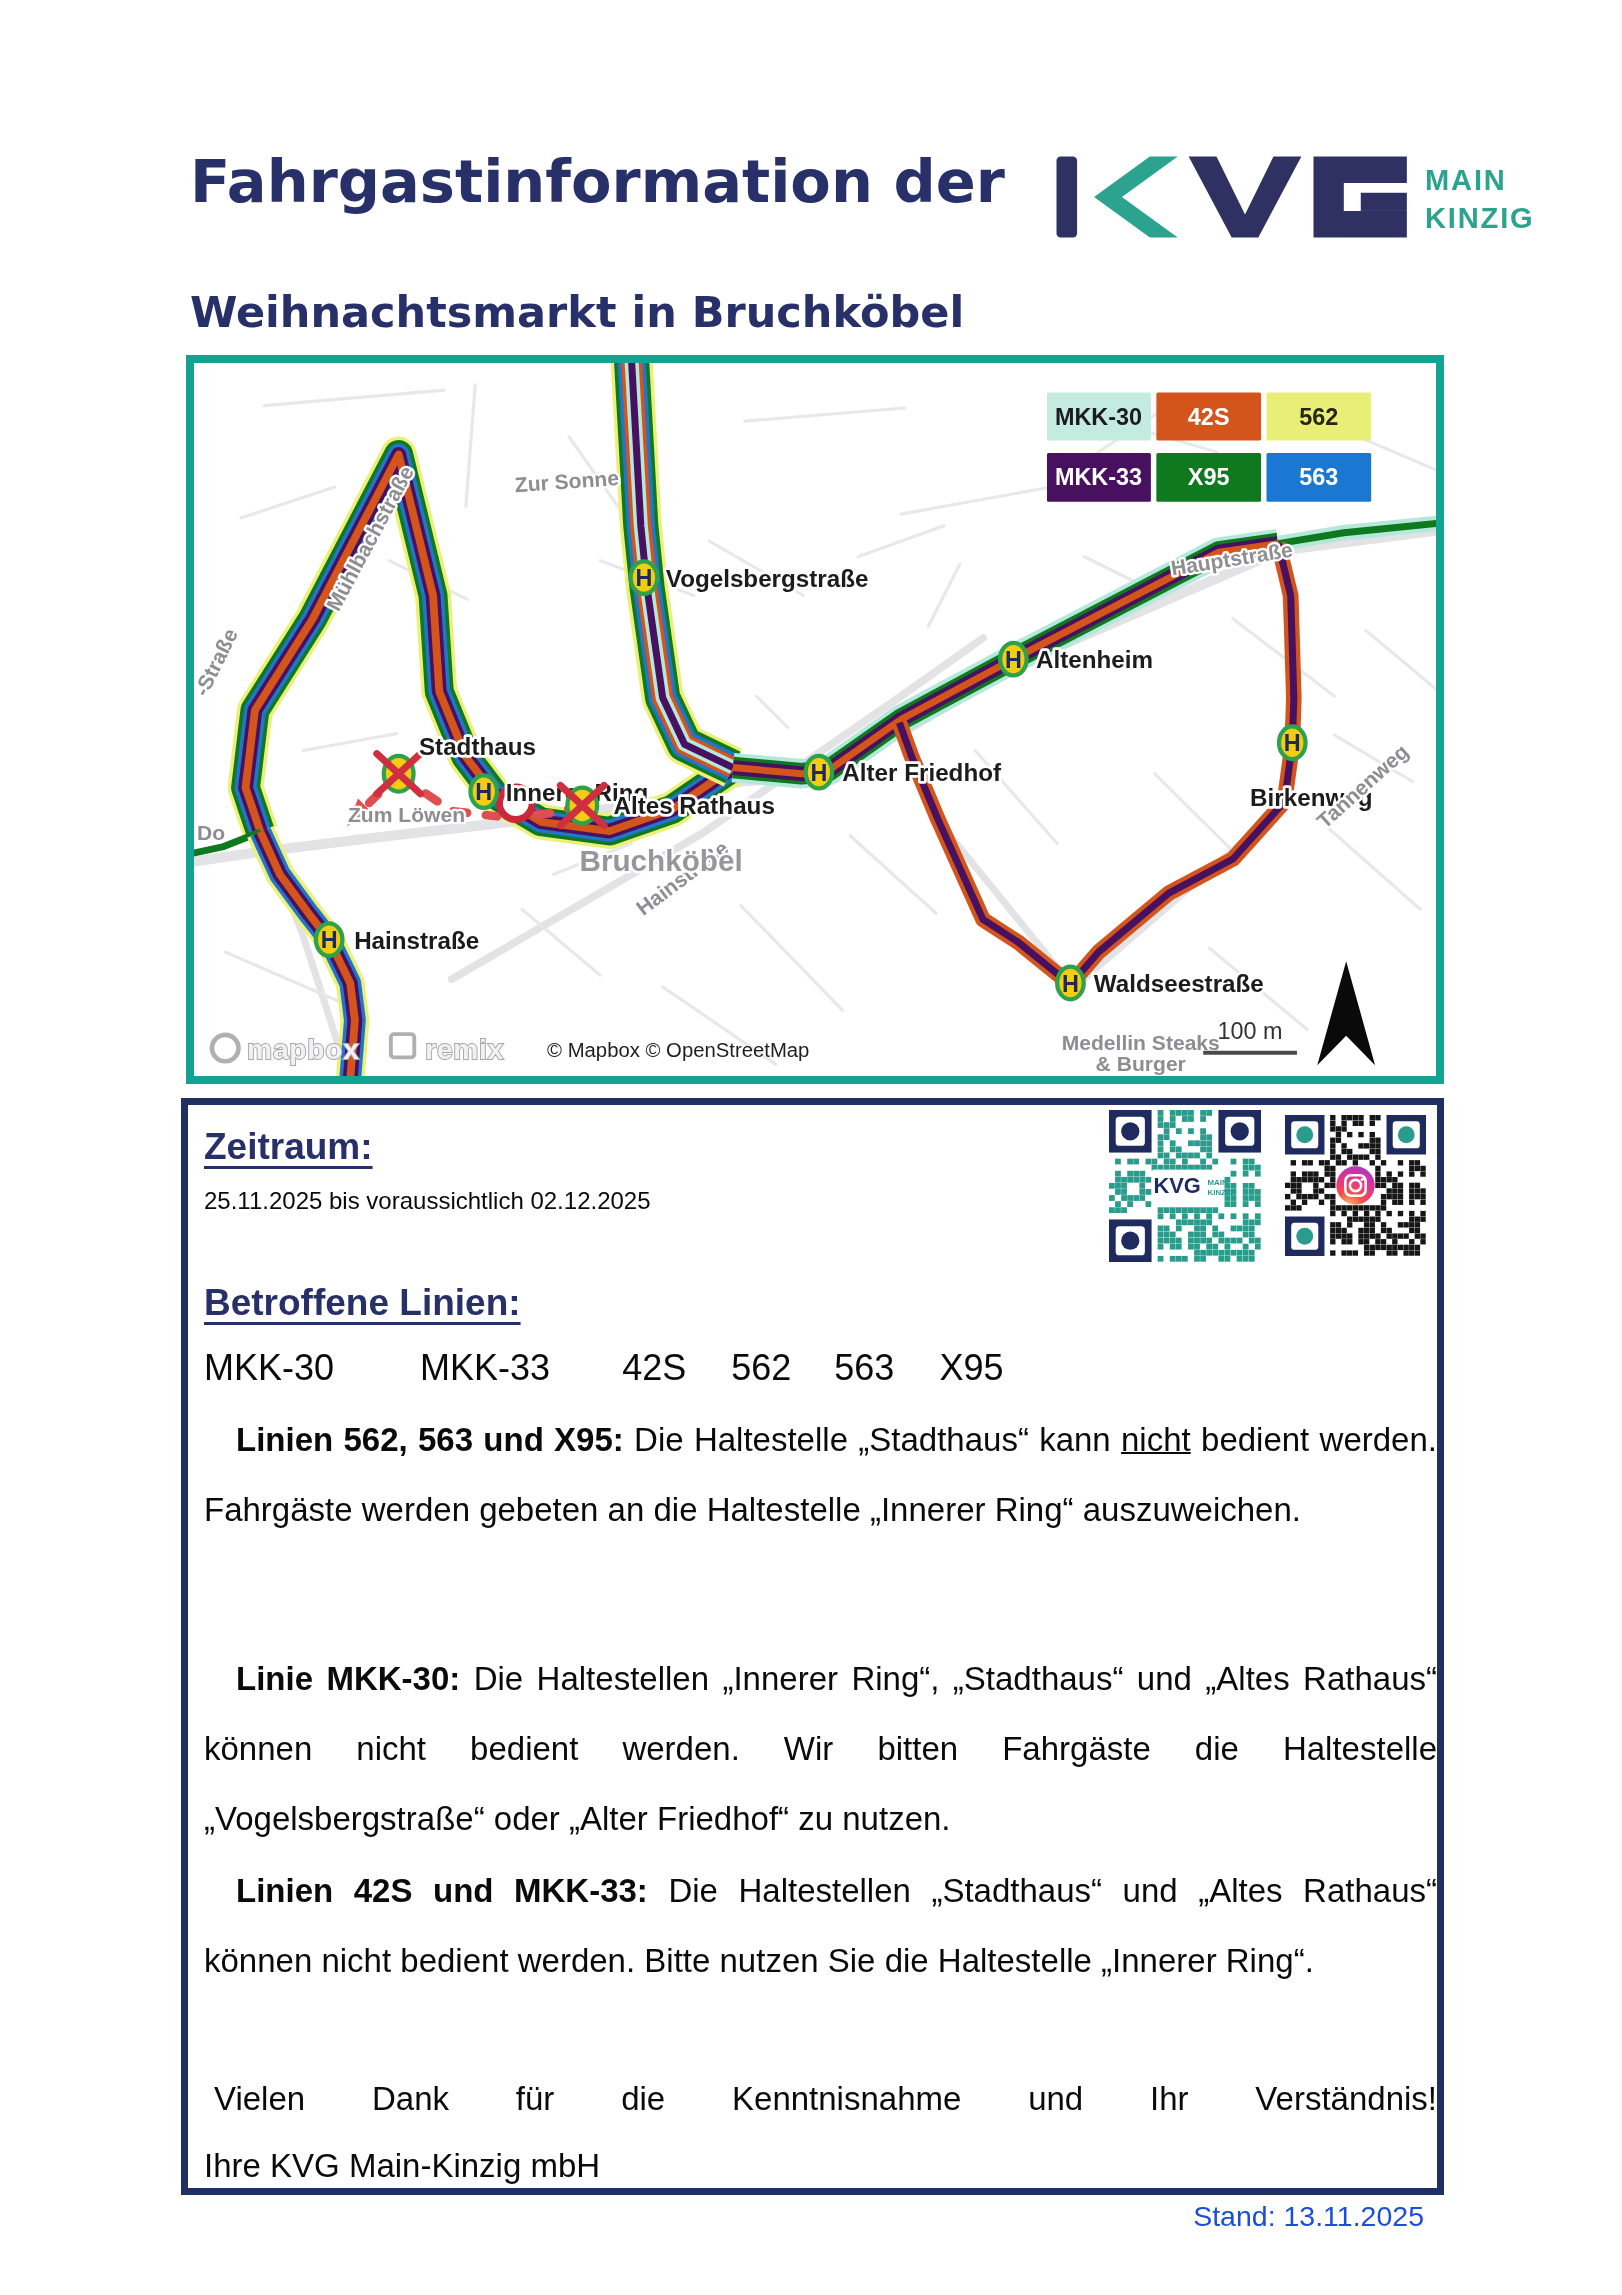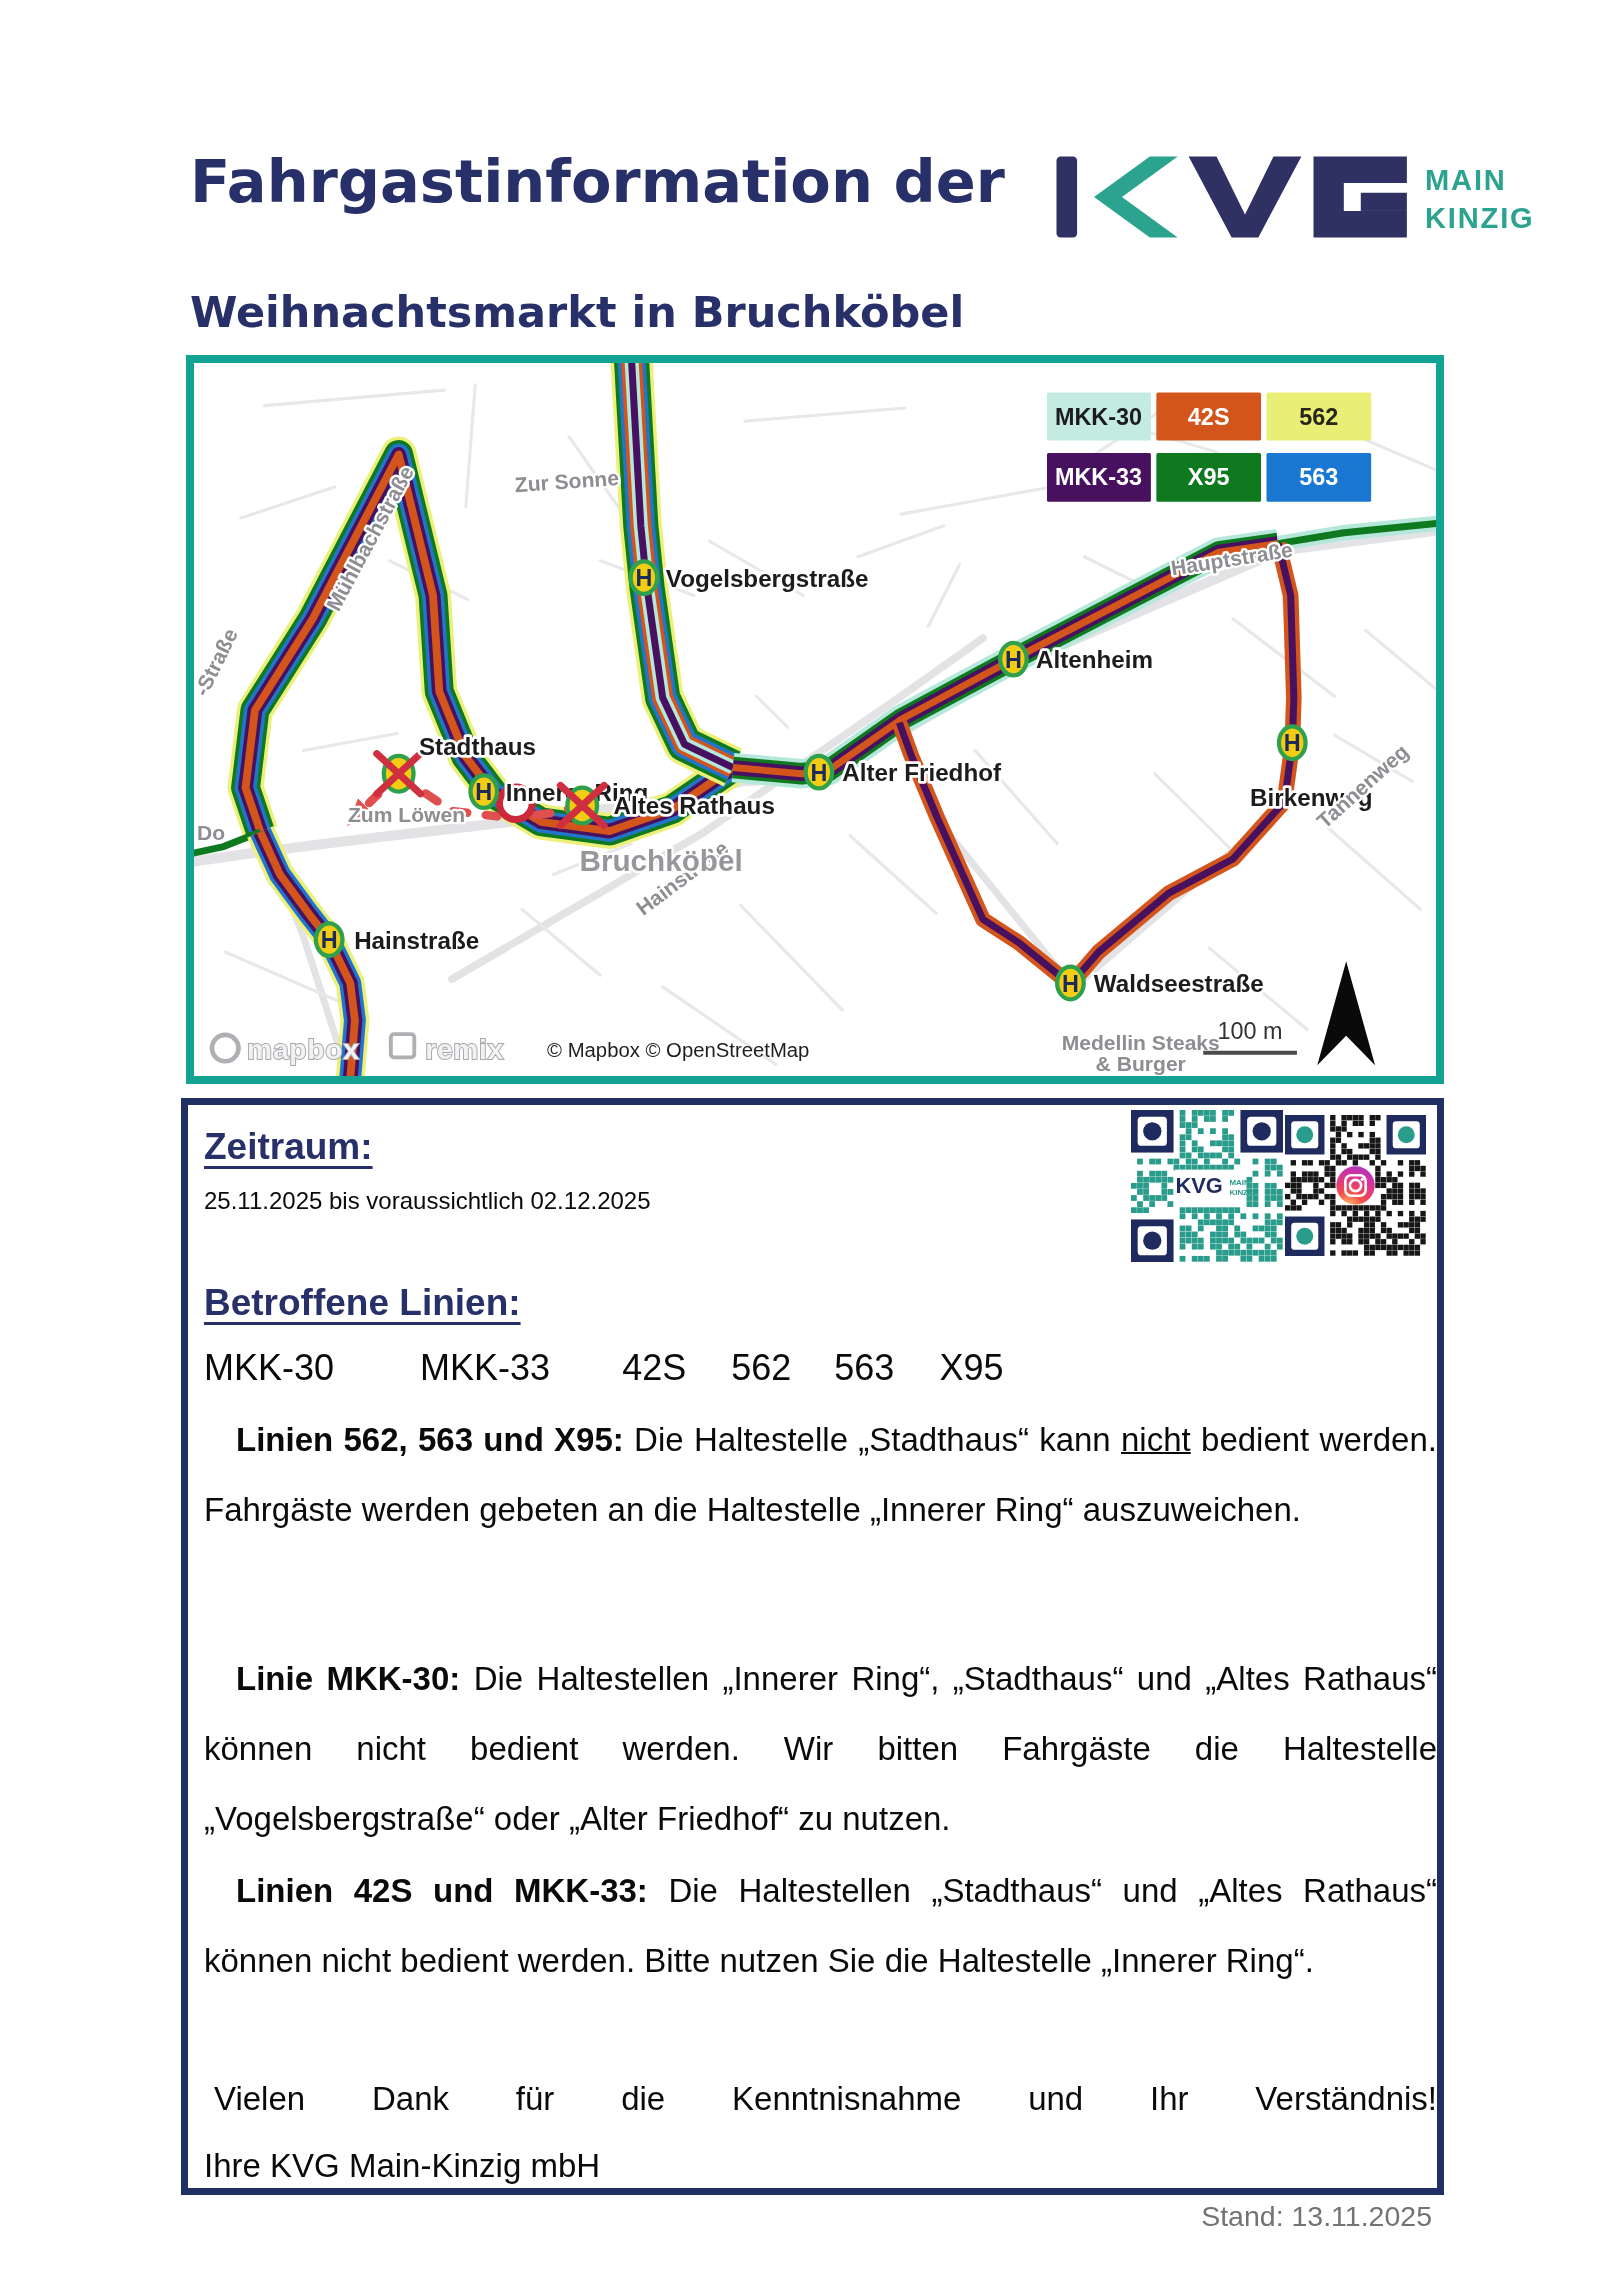--- a/index.html
+++ b/index.html
@@ -30,37 +30,37 @@
     paint-order:stroke;letter-spacing:1px;}
   .attrib{font:400 26px "Liberation Sans",sans-serif;fill:#1f1f1f;}
   .scaletext{font:400 30px "Liberation Sans",sans-serif;fill:#333;text-anchor:middle;}
 
   
   .info-box{position:absolute;left:181px;top:1098px;width:1263px;height:1097px;
     border:7.1px solid #203063;box-sizing:border-box;overflow:hidden;background:#fff;}
   .h-under{position:absolute;left:16px;font-size:37px;font-weight:800;color:#283069;
     text-decoration:underline;text-decoration-thickness:3.2px;text-underline-offset:7.1px;white-space:nowrap;}
   .date-line{position:absolute;left:16px;top:82px;font-size:24px;color:#0a0a0a;white-space:nowrap;}
-  .qr-wrap{position:absolute;top:4.8px;right:11px;display:flex;gap:2px;align-items:flex-start;}
+  .qr-wrap{position:absolute;top:4.8px;right:11px;display:flex;gap:24px;align-items:flex-start;}
   .qr{width:152px;height:152px;}
   .qr.small{width:141px;height:141px;margin-top:4.8px;}
   .lines-row{position:absolute;left:16px;top:242px;font-size:36px;color:#0a0a0a;white-space:nowrap;}
   .lines-row span{display:inline-block;}
   .lines-row span:nth-child(1){margin-right:76px;}
   .lines-row span:nth-child(2){margin-right:62px;}
   .lines-row span:nth-child(3){margin-right:35px;}
   .lines-row span:nth-child(4){margin-right:33px;}
   .lines-row span:nth-child(5){margin-right:35px;}
   .para{position:absolute;left:16px;width:1233px;font-size:33px;line-height:70px;color:#0a0a0a;
     text-align:justify;margin:0;}
   .para b{font-weight:800;margin-left:32px;}
   .u{text-decoration:underline;text-decoration-thickness:2.4px;}
   .thanks{position:absolute;left:16px;top:960px;width:1233px;font-size:33px;line-height:67px;color:#0a0a0a;}
   .just-all{text-align:justify;text-align-last:justify;margin-left:10px;}
-  .stand{position:absolute;right:187px;top:2200px;font-size:28.5px;color:#737373;margin-left:46px;}
+  .stand{position:absolute;right:195px;top:2200px;font-size:28.5px;color:#1d4ed8;margin-left:46px;}
 </style>
 </head>
 <body>
 
 <div class="page">
 
   <div class="header-title">Fahrgastinformation der</div>
 
   <svg class="logo" viewBox="0 0 810 150">
     <rect x="14" y="8" width="34" height="134" rx="7" fill="#303163"></rect>

